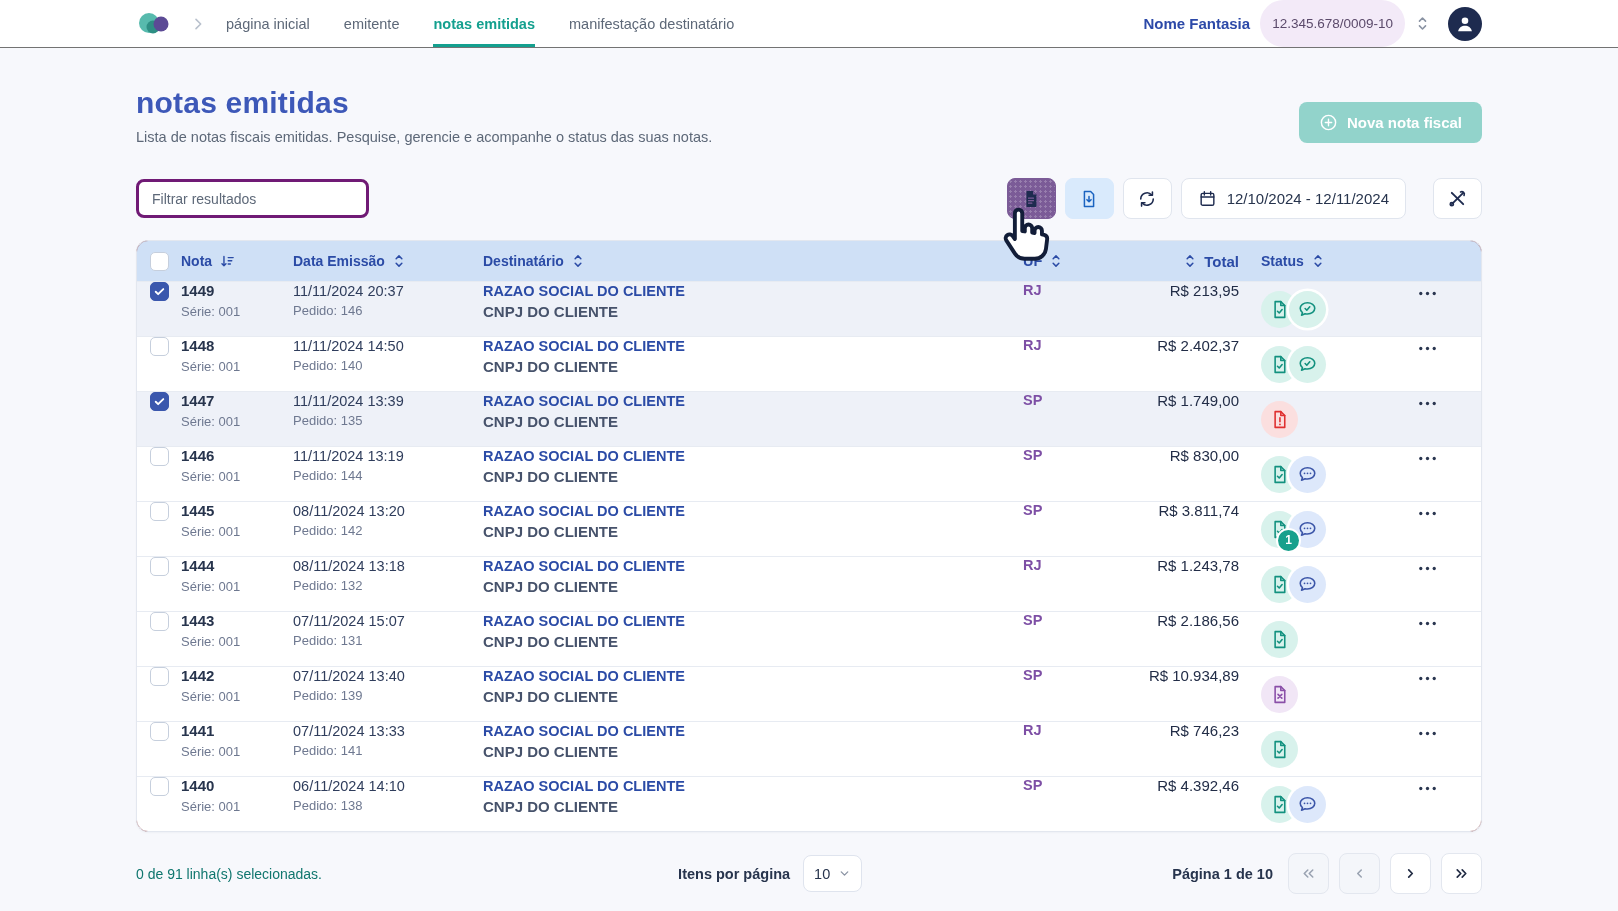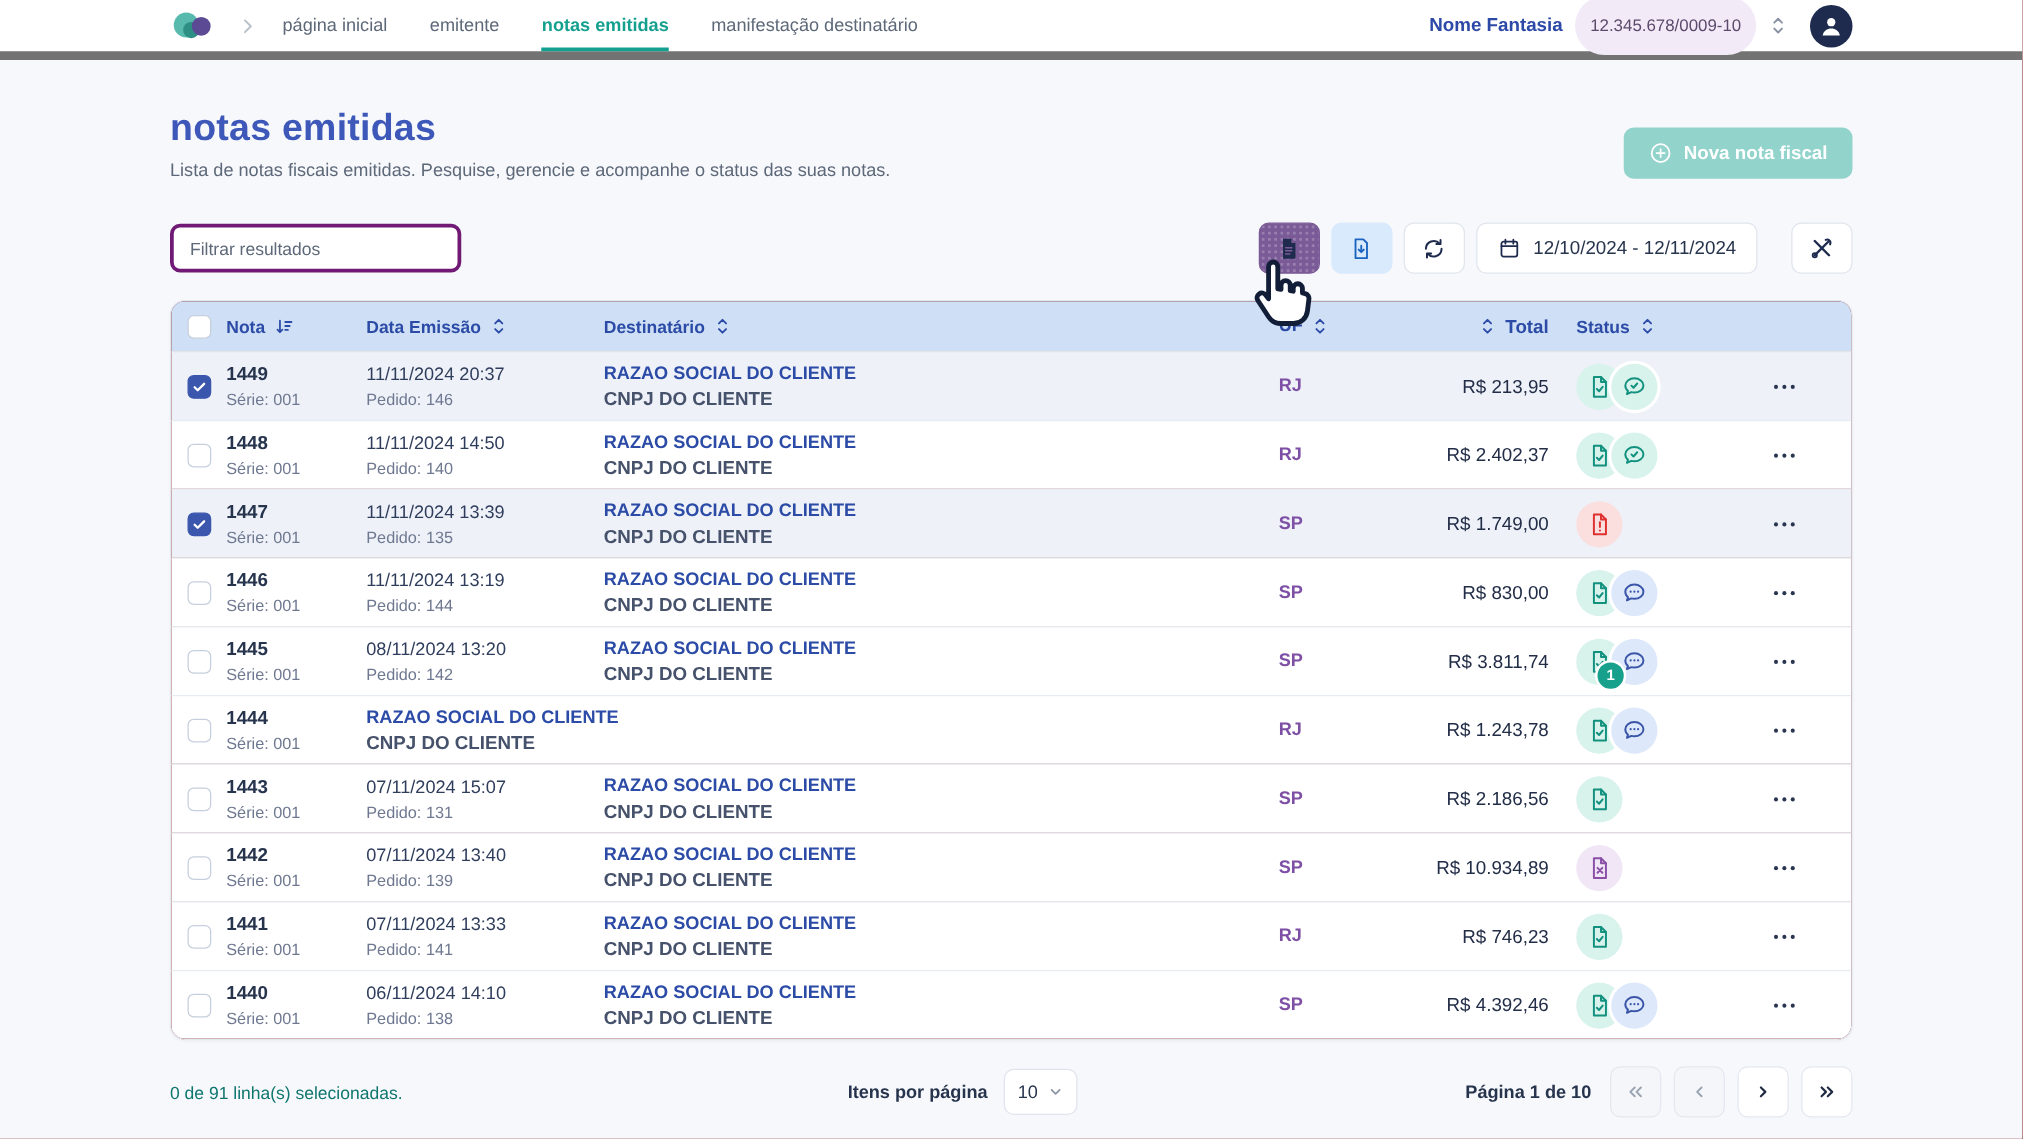--- a/index.html
+++ b/index.html
@@ -5,21 +5,21 @@
   * { margin:0; padding:0; box-sizing:border-box; }
   html,body { width:1618px; height:911px; }
   body {
     font-family:"Liberation Sans","DejaVu Sans",sans-serif;
     background:#f7f8fc; color:#27344d; overflow:hidden;
   }
   [data-interactable="true"] { cursor:pointer; }
 
   
   .navbar {
-    height:48px; background:#ffffff; border-bottom:7px solid #737373;
+    height:48px; background:#ffffff; border-bottom:1px solid #737373;
     display:flex; align-items:center;
   }
   .navbar-inner {
     width:1346px; margin:0 auto; display:flex; align-items:center; height:100%;
   }
   .logo { display:flex; align-items:center; margin-right:18px; }
   .crumb-chevron { color:#b9c1cd; margin-right:20px; display:flex; }
   .nav-items { display:flex; align-items:center; gap:34px; height:100%; }
   .nav-item {
     font-size:14.5px; color:#5d6878; height:100%; display:flex; align-items:center;
@@ -76,21 +76,21 @@
   .table-card {
     margin-top:21px; background:#7f1d1d; border:1px solid #e3e7ef; border-radius:12px;
     overflow:hidden; box-shadow:0 1px 2px rgba(30,43,79,.04);
   }
   .thead {
     display:flex; align-items:center; background:#cfe0f6; height:40px;
     color:#2b4ba6; font-size:14px; font-weight:700;
   }
   .thead .hcell { display:flex; align-items:center; gap:7px; }
   .sort-ic { display:flex; color:#2b4ba6; }
-  .trow { display:flex; align-items:center; height:55px; border-top:1px solid #e7ebf2; background:#fff; }
+  .trow { display:flex; height:55px; border-top:1px solid #e7ebf2; background:#fff; }
   .trow.checked { background:#eef1f8; }
   .cell { padding-right:8px; }
   .col-check { width:44px; padding-left:13px; }
   .col-nota { width:112px; }
   .col-data { width:190px; }
   .col-dest { flex:1; }
   .col-uf { width:100px; padding-left:12px; font-weight:700; color:#7d4fa5; font-size:14.5px; }
   .col-total { width:150px; text-align:right; padding-right:22px; font-size:15px; color:#222d47; font-weight:500; }
   .col-status { width:120px; display:flex; align-items:center; }
   .col-actions { width:100px; display:flex; justify-content:center; }
@@ -561,20 +561,24 @@
   <div class="trow" data-interactable="false">
     <div class="cell col-check">
       <span class="checkbox f-check" data-interactable="true">
         
       </span>
     </div>
     <div class="cell col-nota">
       <div class="main-line f-nota" data-interactable="false">1444</div>
       <div class="sub-line f-serie" data-interactable="false">Série: 001</div>
     </div>
+    <div class="cell col-data">
+      <div class="date-line f-data" data-interactable="false">08/11/2024 13:18</div>
+      <div class="sub-line f-pedido" data-interactable="false">Pedido: 132</div>
+    </div>
     <div class="cell col-dest">
       <div class="dest-name f-dest" data-interactable="true">RAZAO SOCIAL DO CLIENTE</div>
       <div class="dest-cnpj f-cnpj" data-interactable="false">CNPJ DO CLIENTE</div>
     </div>
     <div class="cell col-uf f-uf" data-interactable="false">RJ</div>
     <div class="cell col-total f-total" data-interactable="false">R$ 1.243,78</div>
     <div class="cell col-status f-status" data-interactable="false">
             <span class="status-circle doc-check" data-interactable="true">
               <svg width="21" height="21" viewBox="0 0 24 24" fill="none" stroke="currentColor" stroke-width="1.8" stroke-linecap="round" stroke-linejoin="round">
                 <path d="M7 3h6.5L18 7.5V21H7z"></path>

